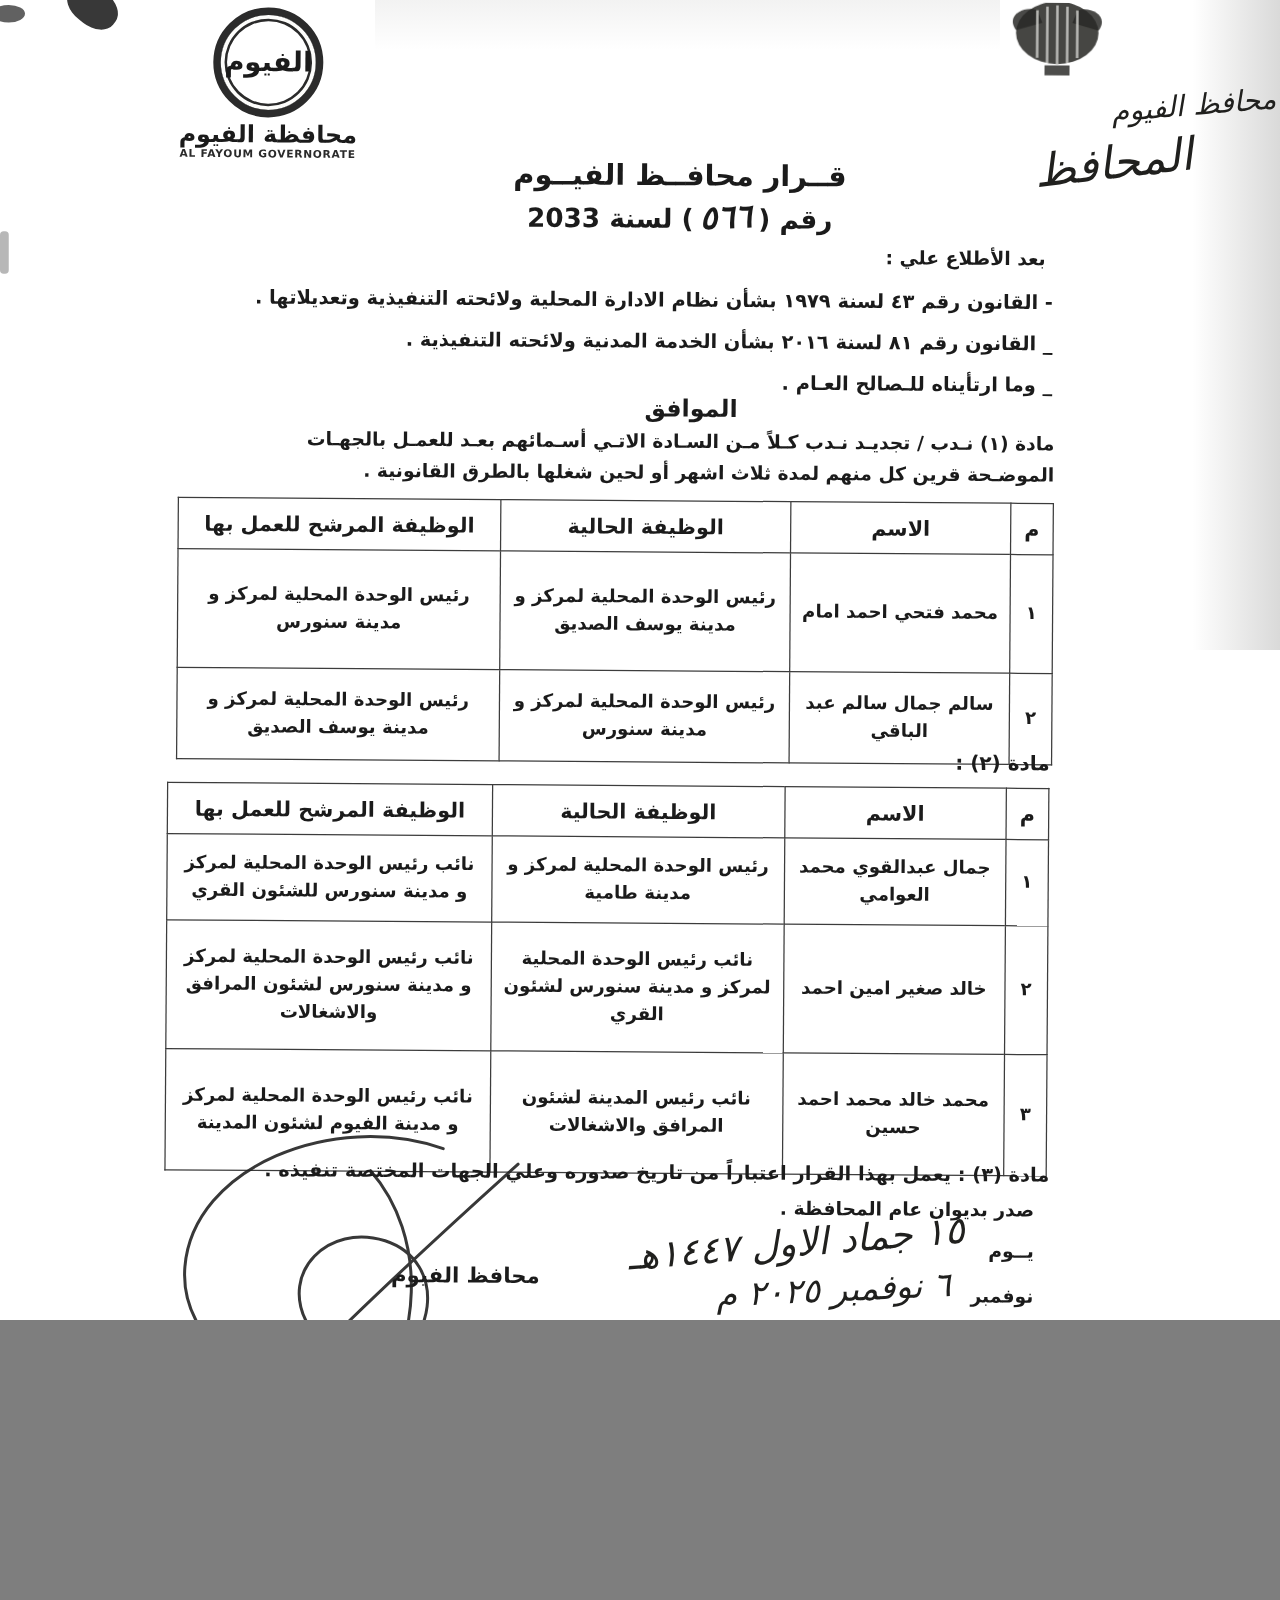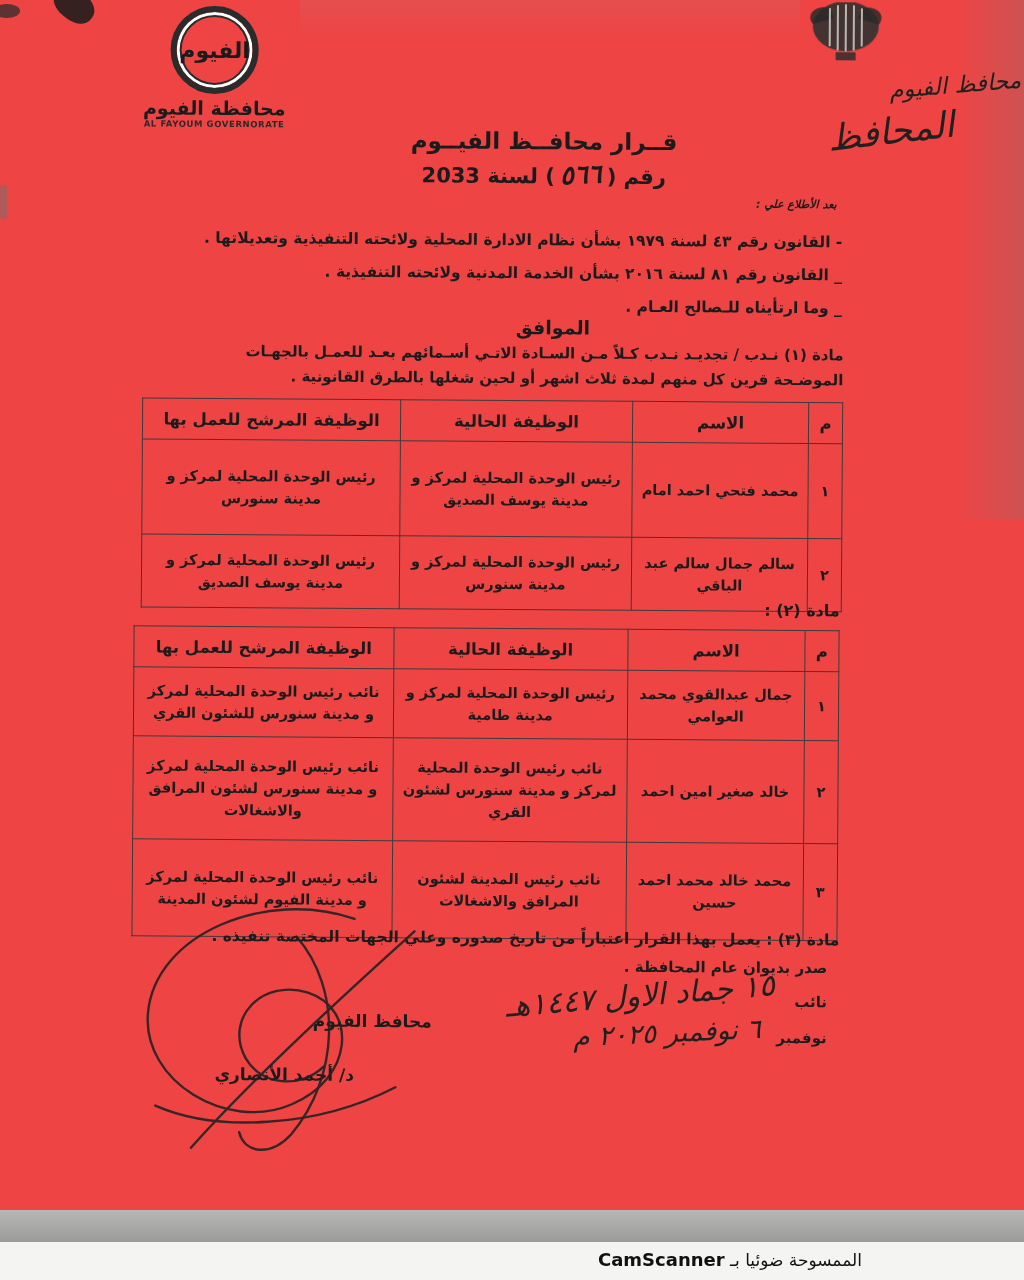--- a/index.html
+++ b/index.html
@@ -1,16 +1,16 @@
 <!DOCTYPE html>
 <html><head>
 <meta charset="utf-8">
 <style>
   html,body{margin:0;padding:0;background:#7e7e7e;}
-  .scan{position:relative;width:1024px;height:1280px;margin:0 auto;background:#ef4444;
+  .scan{position:relative;width:1024px;height:1056px;margin:0 auto;background:#ffffff;
         overflow:hidden;font-family:"DejaVu Sans",sans-serif;color:#1b1b1b;}
   .content{position:absolute;inset:0;transform:rotate(0.4deg);transform-origin:50% 0;direction:rtl;}
   .abs{position:absolute;}
 
   
   .art1{position:absolute;left:52px;top:-10px;width:44px;height:30px;background:#1d1d1d;
         transform:rotate(38deg);border-radius:45%;opacity:.88;}
   .art2{position:absolute;left:-6px;top:4px;width:26px;height:14px;background:#2c2c2c;border-radius:50%;opacity:.75;}
   .art3{position:absolute;left:0px;top:185px;width:7px;height:34px;background:#6f6f6f;opacity:.5;border-radius:3px;}
   .shade-right{position:absolute;right:0;top:0;width:70px;height:520px;
@@ -33,21 +33,21 @@
   .stamp1{left:772px;top:74px;width:250px;font-size:23px;transform:rotate(-5deg);text-align:right;}
   .stamp2{left:828px;top:108px;font-size:36px;transform:rotate(-7deg);}
 
   
   .title-block{left:330px;top:128px;width:430px;text-align:center;direction:rtl;}
   .doc-title{font-size:23px;font-weight:700;}
   .doc-number{font-size:21px;font-weight:700;margin-top:5px;}
   .hw-num{font-style:italic;font-size:26px;display:inline-block;transform:rotate(-3deg);padding:0 5px;}
 
   
-  .intro{right:186px;top:196px;font-size:11px;font-weight:700;font-style:italic;}
+  .intro{right:186px;top:196px;font-size:15px;font-weight:700;}
   .laws{right:180px;top:224px;width:692px;font-size:15.5px;font-weight:700;line-height:33px;text-align:right;}
   .decided{left:518px;top:316px;font-size:19px;font-weight:700;}
   .article1{right:178px;top:341px;width:620px;font-size:15px;font-weight:700;line-height:25px;text-align:right;}
 
   
   table.tbl{position:absolute;border-collapse:collapse;table-layout:fixed;background:transparent;}
   .tbl th,.tbl td{border:1.6px solid #3c3c3c;padding:5px 7px;text-align:center;vertical-align:middle;
         font-weight:700;overflow:hidden;}
   .tbl th{font-size:16.5px;height:30px;}
   .tbl td{font-size:14.5px;line-height:22px;}
@@ -198,21 +198,21 @@
           <td>نائب رئيس الوحدة المحلية لمركز و مدينة الفيوم لشئون المدينة</td>
         </tr>
       </tbody>
     </table>
 
     <div class="abs article3">مادة (٣) : يعمل بهذا القرار اعتباراً من تاريخ صدوره وعلي الجهات المختصة تنفيذه .</div>
 
     <div class="abs issued">
       <div class="issued-line1">صدر بديوان عام المحافظة .</div>
       <div>
-        <span class="lbl">نائب</span>
+        <span class="lbl">يــوم</span>
         <span class="hw hw-day">١٥ جماد الاول ١٤٤٧هـ</span>
       </div>
       <div>
         <span class="lbl">نوفمبر</span>
         <span class="hw hw-date">٦ نوفمبر ٢٠٢٥ م</span>
       </div>
     </div>
 
     <div class="abs sig-title">محافظ الفيوم</div>
     <div class="abs sig-name">د/ أحمد الأنصاري</div>

